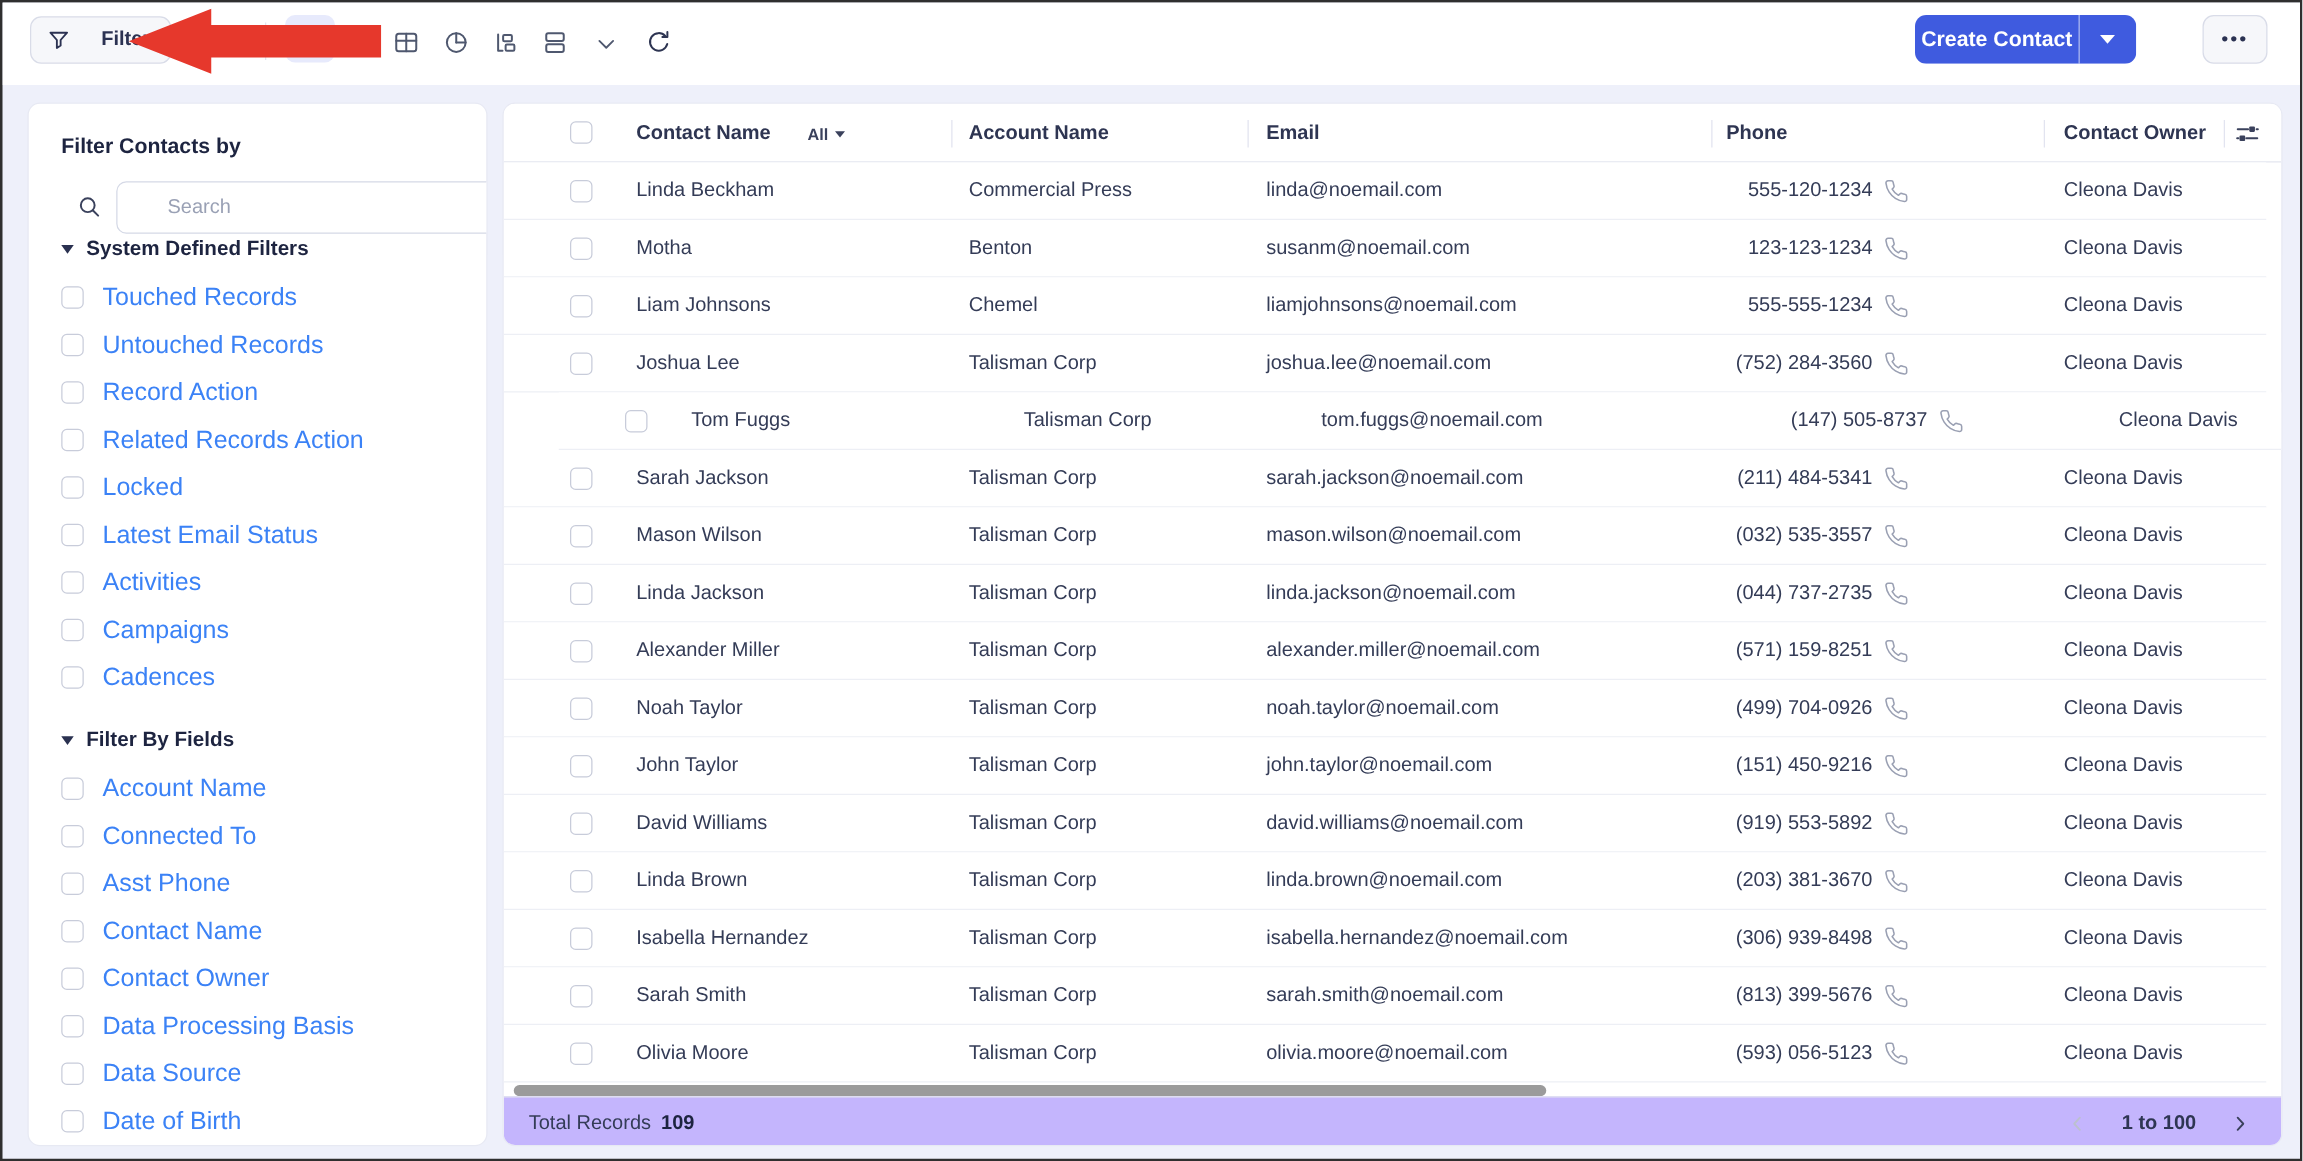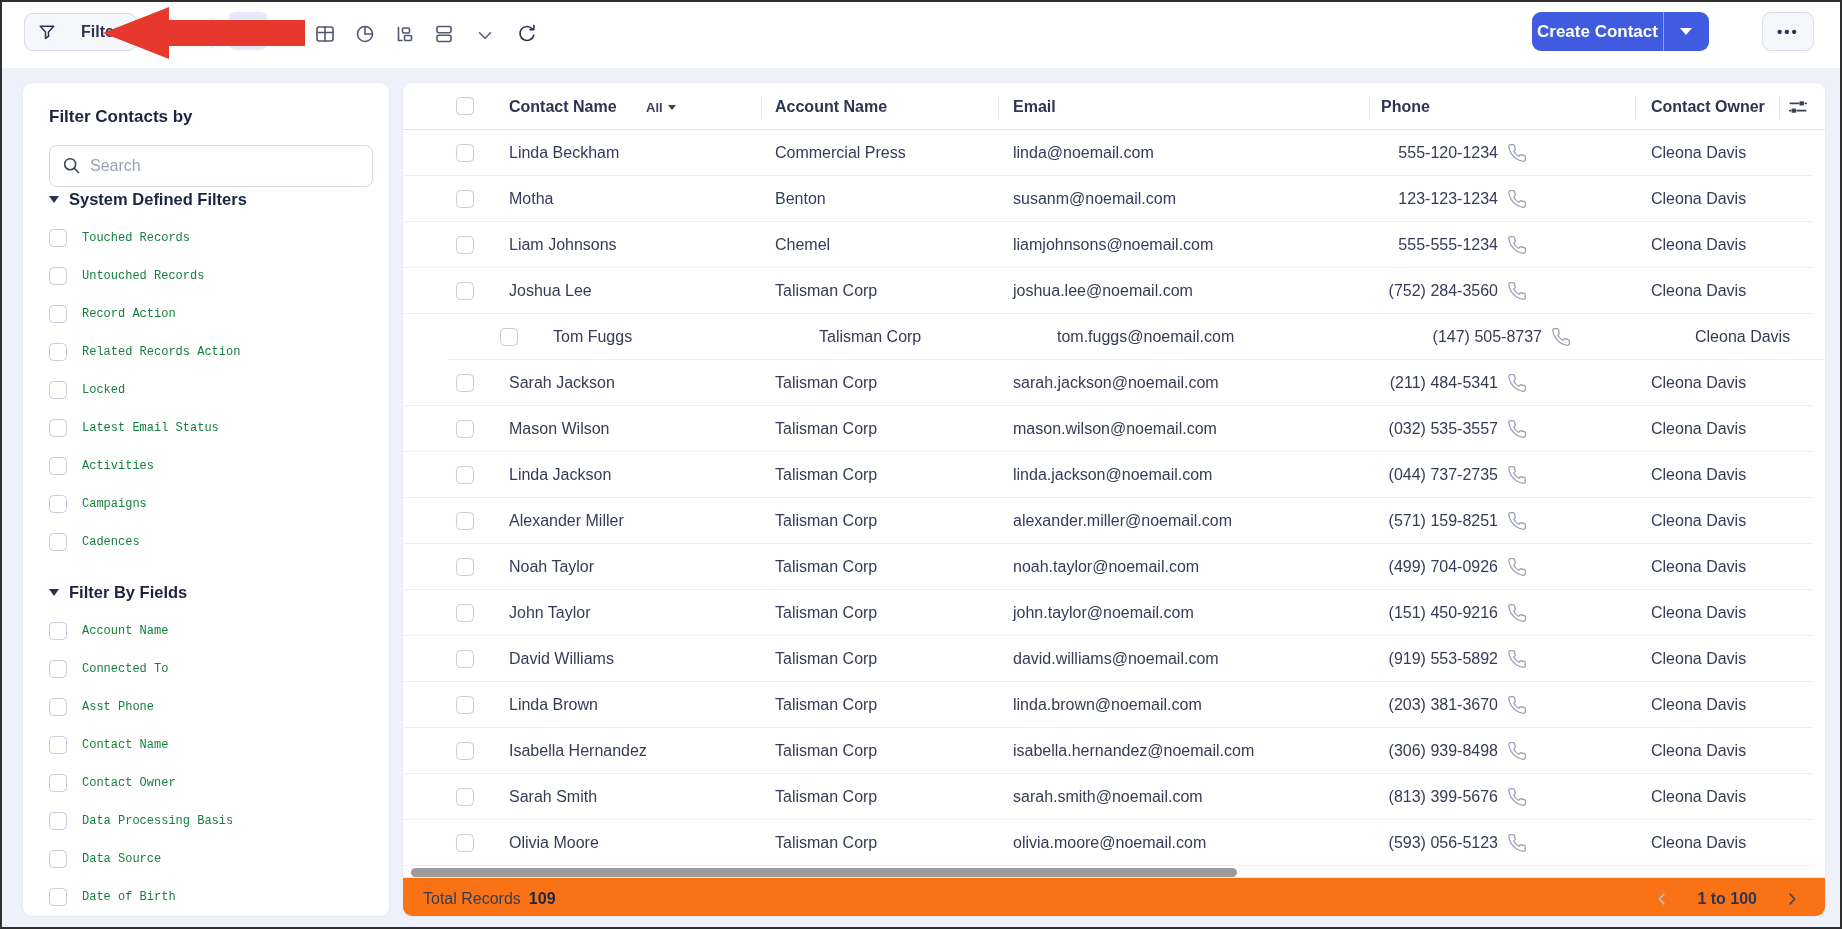--- a/index.html
+++ b/index.html
@@ -44,52 +44,53 @@
   }
   
   .card { position:absolute; background:#fff; border:1px solid #e7e9f3; border-radius:10px; }
   #sidebar { left:20px; top:80px; width:368px; height:835px; overflow:hidden; padding:24px 22px 0 26px; }
   #sidebar h2 { font-size:17px; font-weight:700; color:#1d2440; }
   .search-wrap { position:relative; margin-top:18px; height:42px; }
   .search-wrap input {
     width:324px; height:42px; border:1px solid #d5d9e6; border-radius:8px;
     padding:0 12px 0 40px; font-size:16px; color:#2b3252; outline:none;
     font-family:"Liberation Sans", sans-serif;
+    margin-left:44px;
   }
   .search-wrap input::placeholder { color:#9aa1b5; }
   .search-icon { position:absolute; left:12px; top:10px; width:21px; height:21px; color:#3a415c; }
   .search-icon svg { width:100%; height:100%; stroke:currentColor; fill:none; stroke-width:1.8; stroke-linecap:round; }
   .sec-header { display:flex; align-items:center; gap:10px; height:24px; cursor:pointer; }
   .sec-header .tri { width:0; height:0; border-left:5.5px solid transparent; border-right:5.5px solid transparent; border-top:7px solid #2a3150; }
   .sec-header .sec-title { font-size:16.5px; font-weight:700; color:#1d2440; }
   .sec1 { } .sec2 { margin-top:19px; }
   .sec-items { margin-top:8px; }
   .item-row { display:flex; align-items:center; gap:15px; height:38px; cursor:pointer; }
   .chk { width:18px; height:18px; border:1.6px solid #c8ccda; border-radius:4.5px; background:#fff; flex:none; }
-  .item-label { font-size:12px; color:#15803d; white-space:nowrap;font-family:Liberation Mono, monospace; }
+  .item-label { font-size:20px; color:#3b82f6; white-space:nowrap; }
   
   #tablecard { left:400px; top:80px; width:1424px; height:835px; overflow:hidden; }
   .thead { position:absolute; left:0; top:0; width:100%; height:47px; border-bottom:1px solid #e3e6f0; background:#fff; }
   .th { position:absolute; top:0; height:47px; display:flex; align-items:center; font-size:16px; font-weight:600; color:#2e3552; }
   .th-sep { position:absolute; top:13px; width:1px; height:22px; background:#e2e4f0; }
   .all-filter { position:absolute; left:243px; top:0; height:48px; display:flex; align-items:center; gap:5px; font-size:13px; font-weight:700; color:#3a415c; cursor:pointer; }
   .all-filter .tri { width:0; height:0; border-left:4.5px solid transparent; border-right:4.5px solid transparent; border-top:5.5px solid #3a415c; }
   .cols-icon { position:absolute; left:1384px; top:13px; width:22px; height:22px; color:#3a415c; cursor:pointer; }
   .cols-icon svg { width:100%; height:100%; }
   #rows { position:absolute; left:0; top:47px; width:100%; }
   .trow { position:absolute; left:0; width:1410px; height:46px; border-bottom:1px solid #edeff5; background:#fff; }
   .trow .chk { position:absolute; left:53px; top:14px; }
   .cell { position:absolute; top:0; height:46px; display:flex; align-items:center; font-size:16px; color:#343c57; white-space:nowrap; }
   .c-name { left:106px; } .c-account { left:372px; } .c-email { left:610px; }
   .c-phone { right:315px; justify-content:flex-end; }
   .c-owner { left:1248px; }
   .phone-icon { position:absolute; left:1104px; top:13px; width:20px; height:20px; color:#9aa0b3; }
   .phone-icon svg { width:100%; height:100%; stroke:currentColor; fill:none; stroke-width:1.5; stroke-linejoin:round; }
   .hscroll { position:absolute; left:8px; top:785px; width:826px; height:9px; background:#9b9b9b; border-radius:5px; }
-  .tfoot { position:absolute; left:0; top:794px; width:100%; height:41px; border-top:1px solid #e4e6f0; background:#f97316; }
+  .tfoot { position:absolute; left:0; top:794px; width:100%; height:41px; border-top:1px solid #e4e6f0; background:#c4b5fd; }
   .total { position:absolute; left:20px; top:0; height:41px; display:flex; align-items:center; gap:8px; font-size:16px; color:#343c57; }
   .total b { font-weight:700; color:#1d2440; }
   .pager { position:absolute; right:24px; top:0; height:41px; display:flex; align-items:center; gap:26px; }
   .pg-chev { width:18px; height:18px; cursor:pointer; }
   .pg-chev svg { width:100%; height:100%; fill:none; stroke-width:2; stroke-linecap:round; stroke-linejoin:round; }
   .pg-prev svg { stroke:#bcc0cf; } .pg-next svg { stroke:#3a415c; }
   .pg-range { font-size:16px; font-weight:700; color:#2e3552; }
 </style>
 </head>
 <body>

